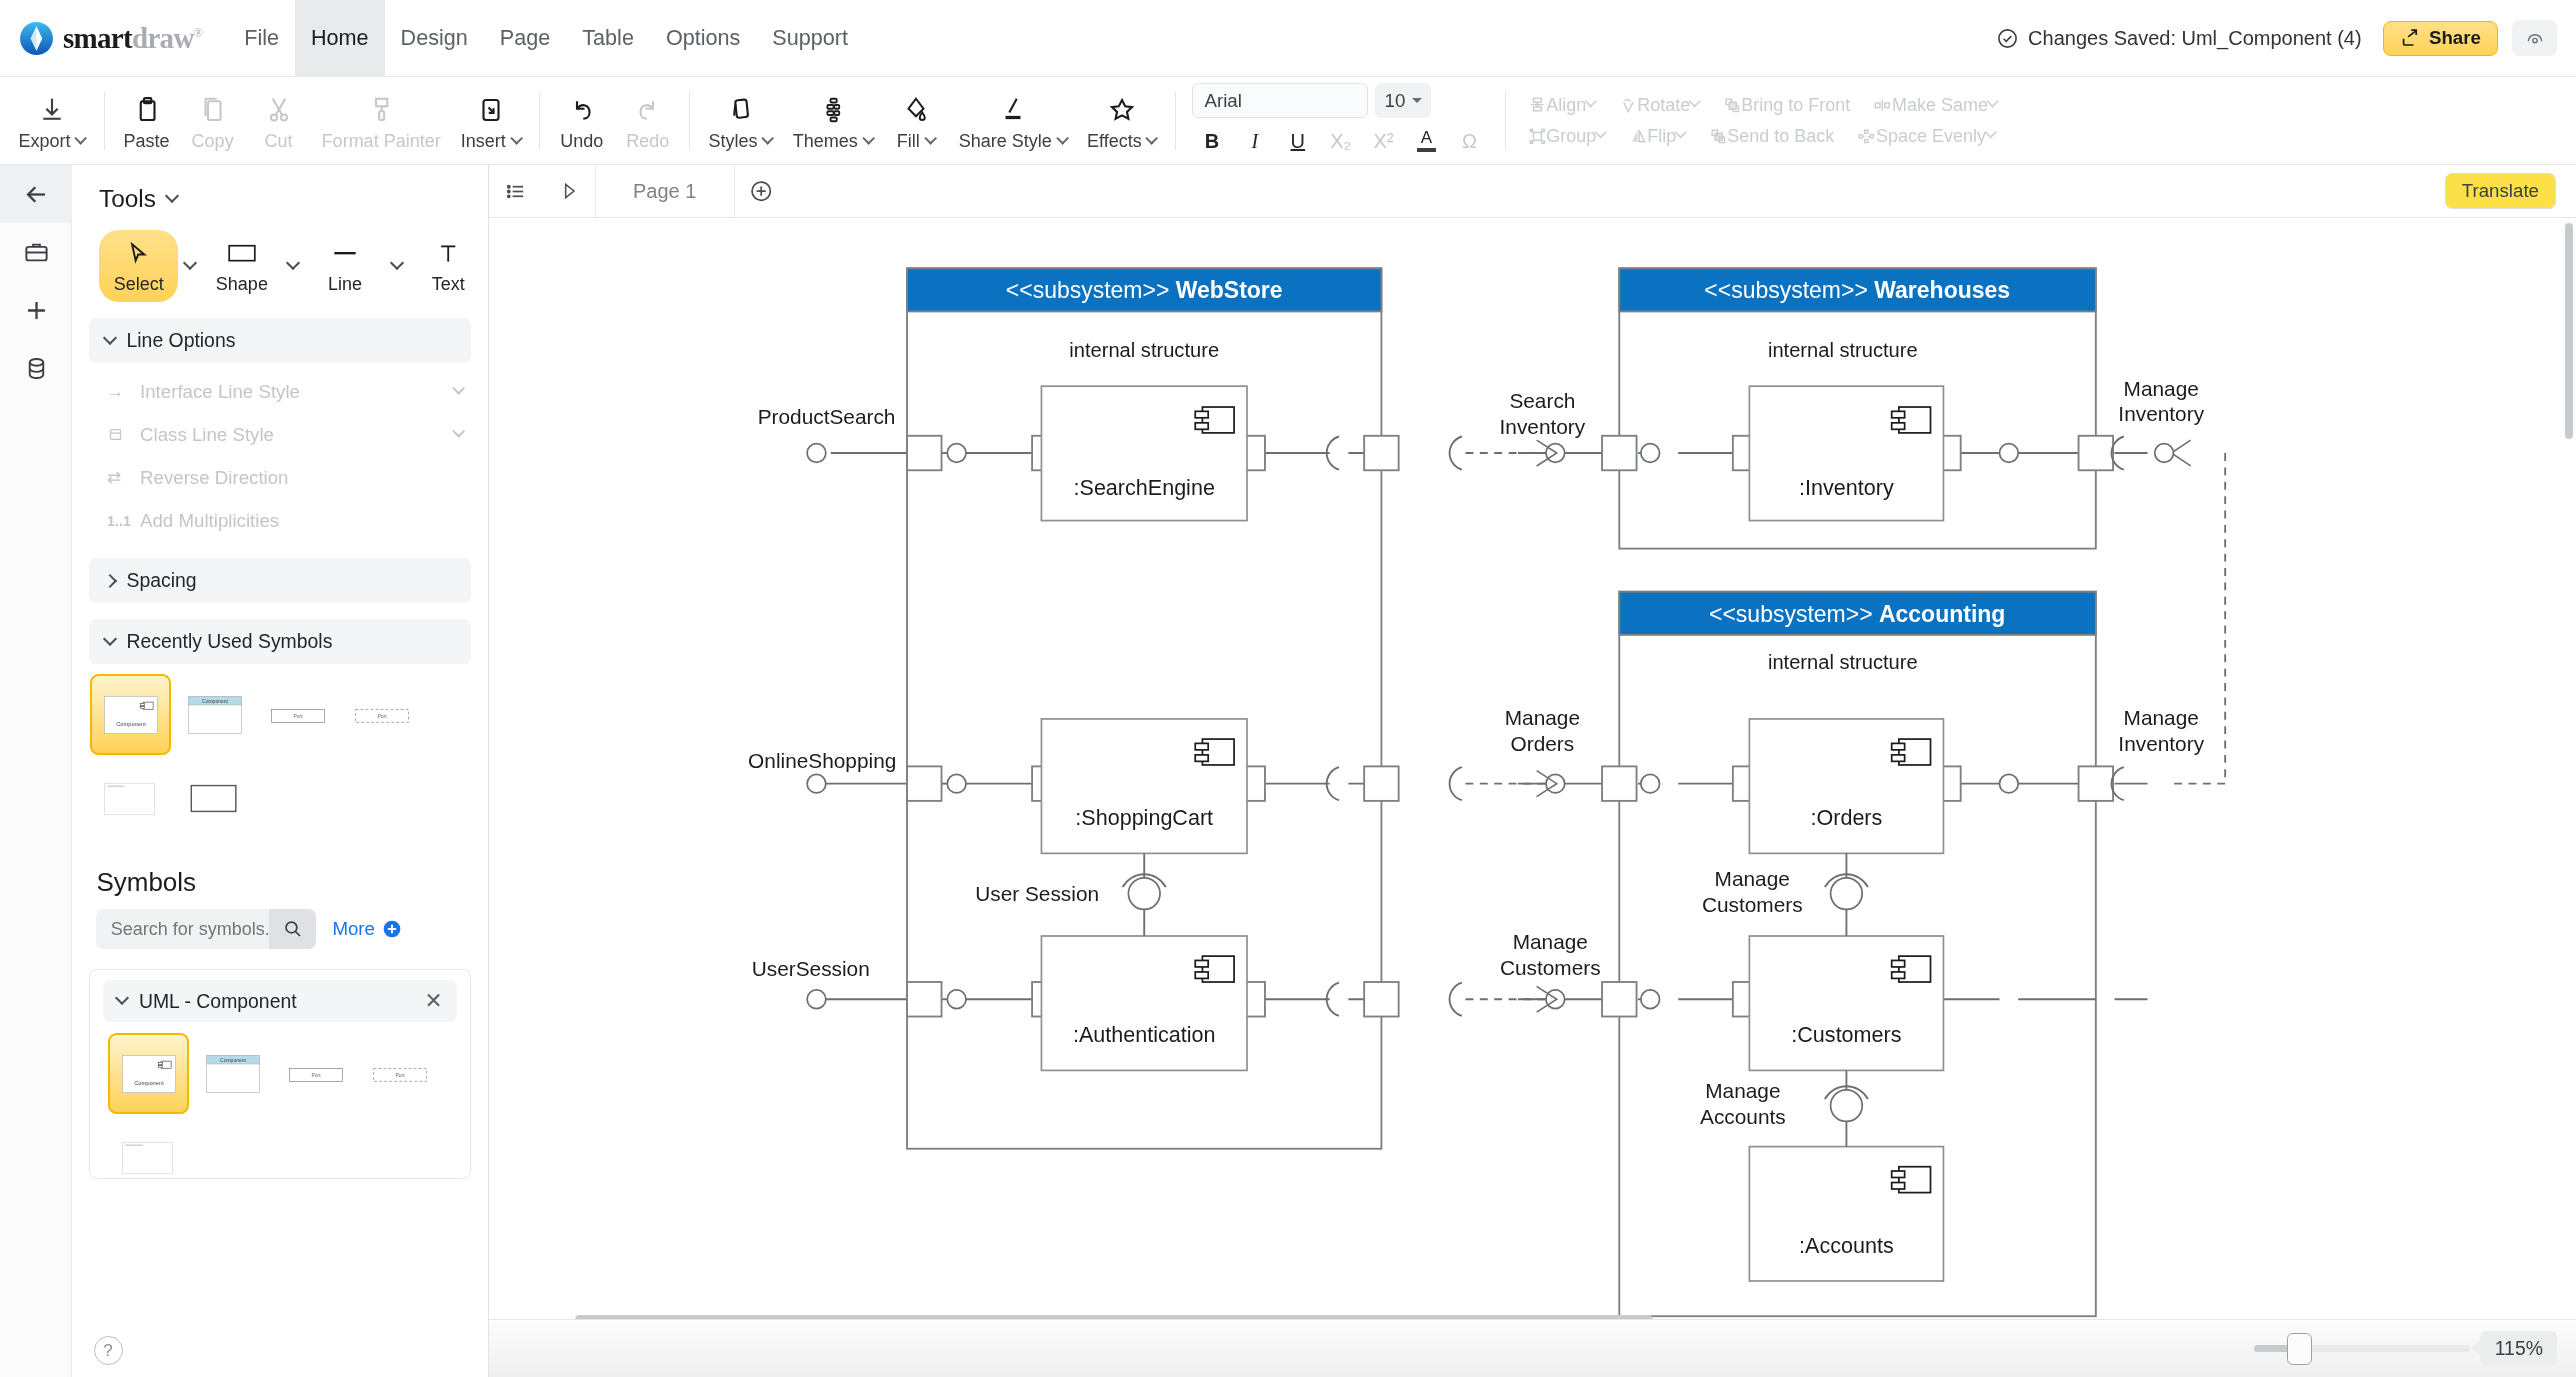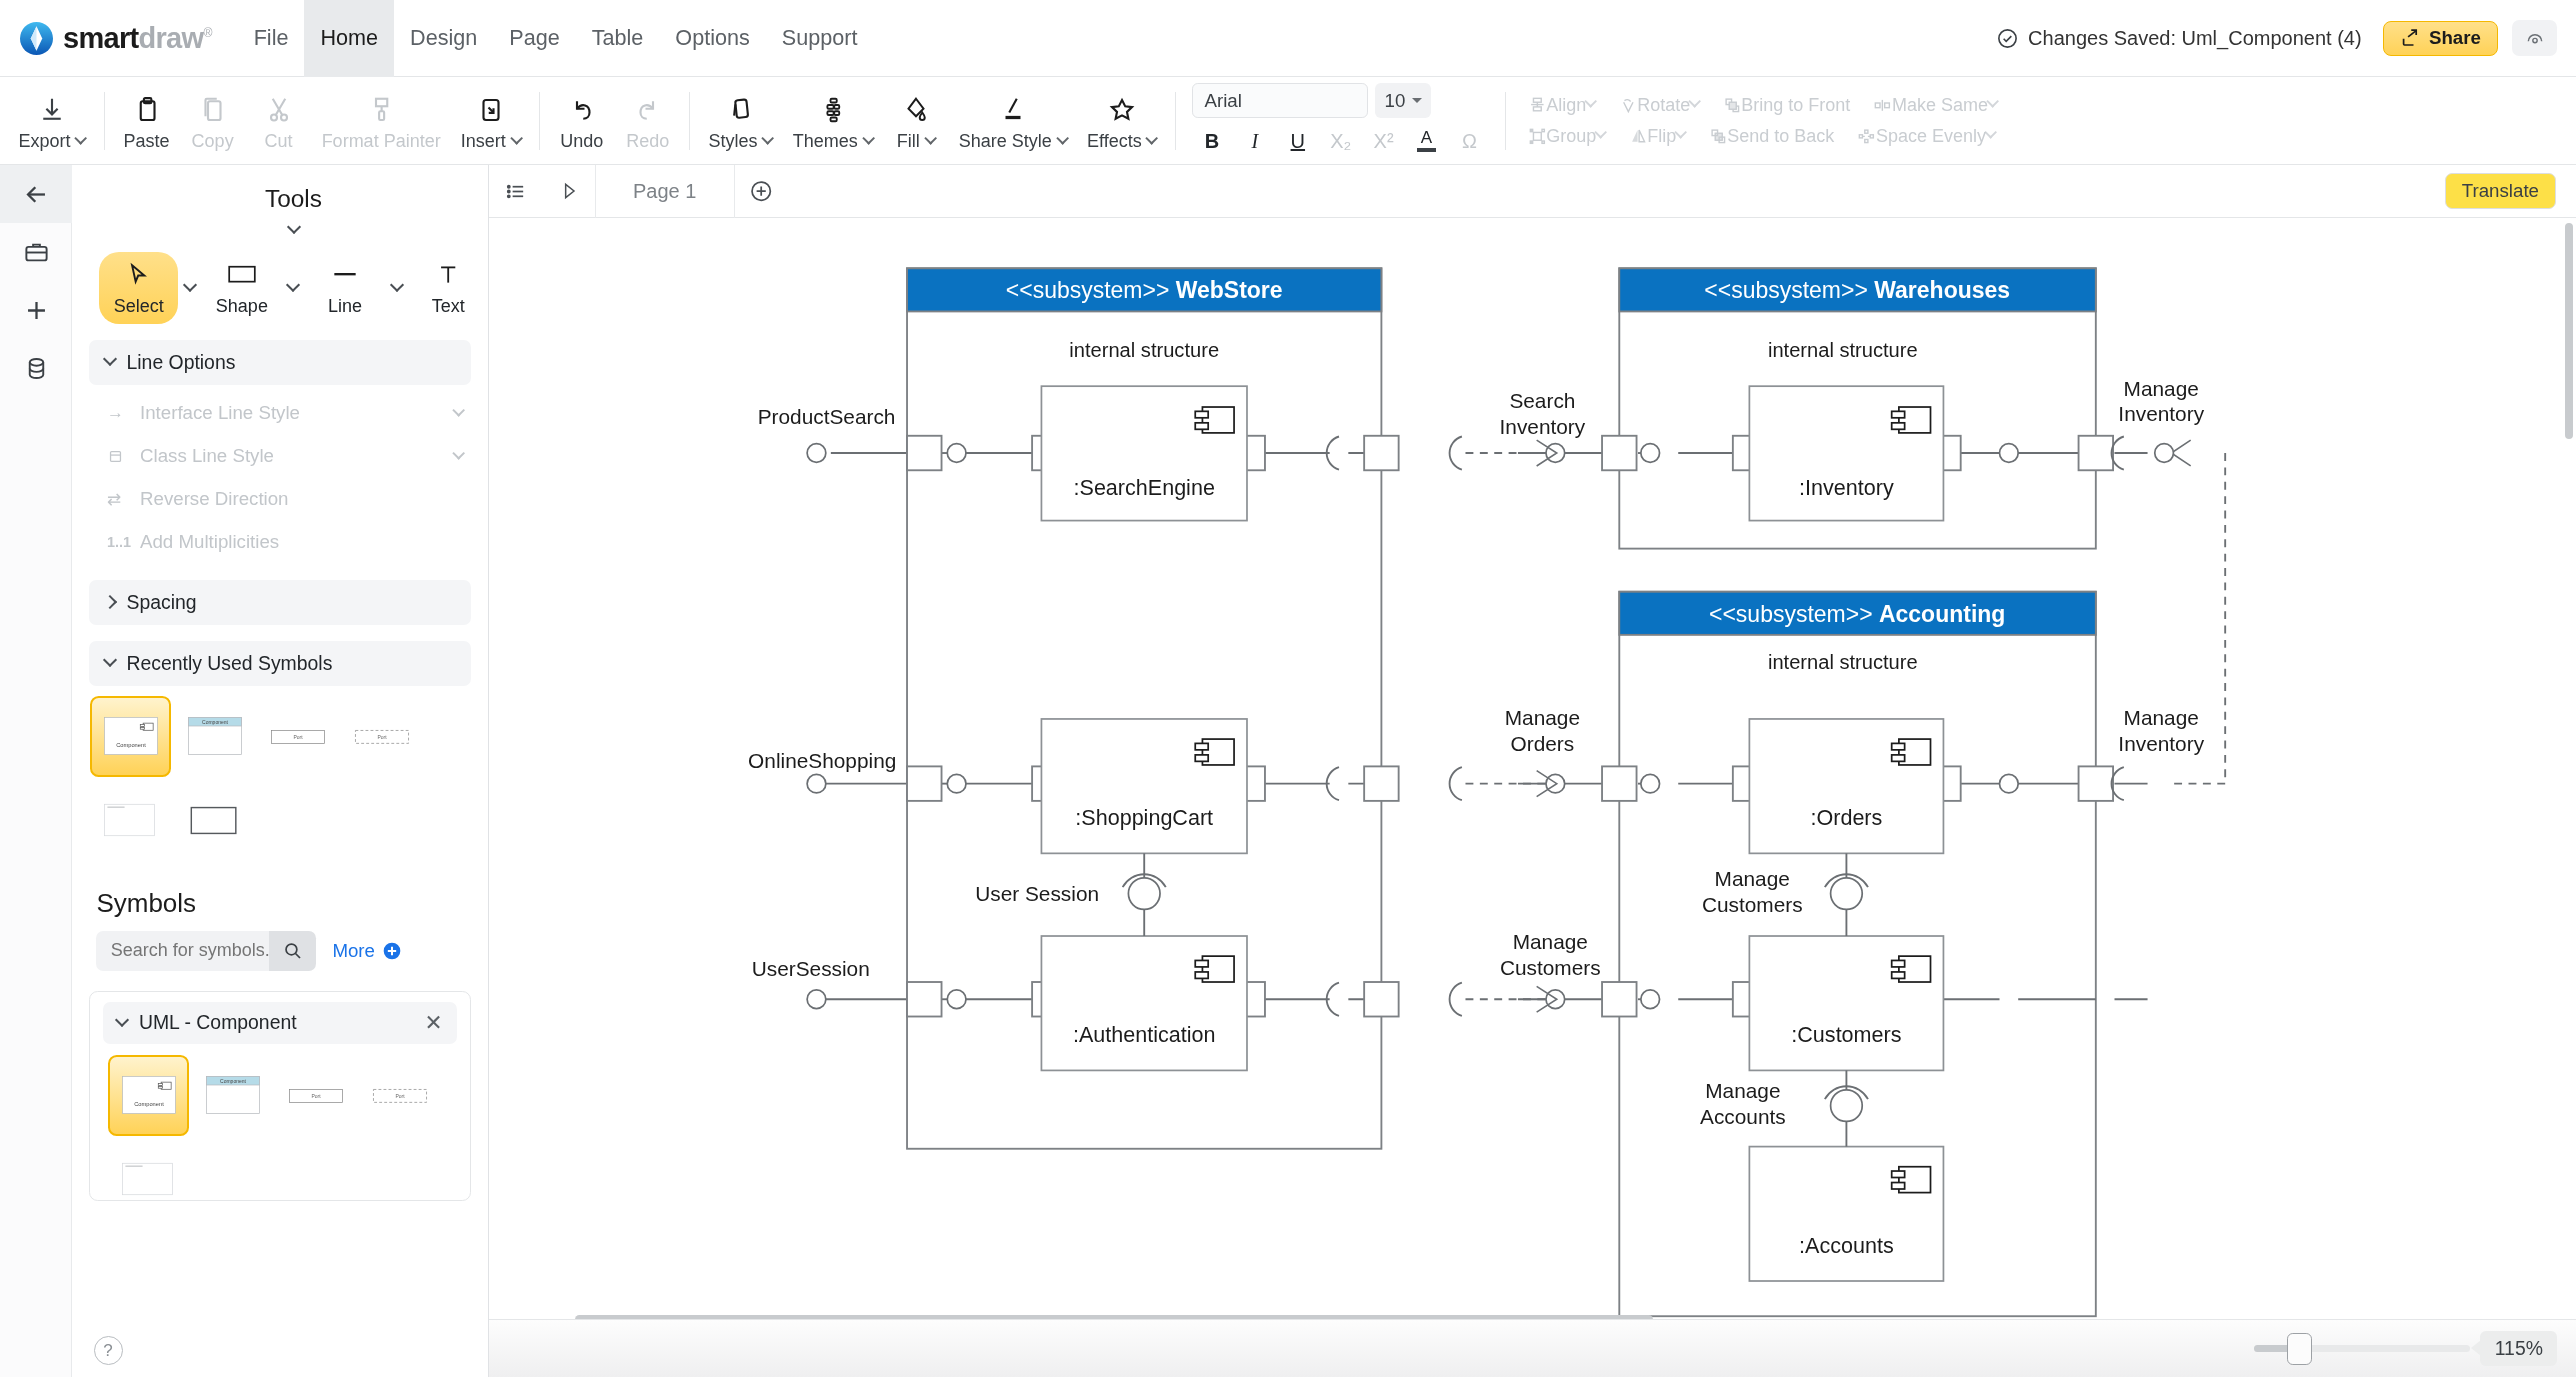--- a/index.html
+++ b/index.html
@@ -10,21 +10,21 @@
     overflow: hidden;
   }
   body { position: relative; }
 
   
   #menubar {
     position: absolute; top: 0; left: 0; width: 2576px; height: 77px;
     background: #ffffff; border-bottom: 0.7px solid #e4e6e8;
     display: flex; align-items: center;
   }
-  #logo-wrap { display: flex; align-items: flex-start; margin-left: 20px; }
+  #logo-wrap { display: flex; align-items: flex-start; margin-left: 20px; font-family: Liberation Serif, serif; }
   #logo-mark { width: 33px; height: 33px; margin-right: 10px; }
   #logo-text { font-size: 29px; font-weight: bold; letter-spacing: -0.7px; }
   #logo-text .smart { color: #1c1c1c; }
   #logo-text .draw { color: #a9adb2; }
   #logo-text .tm { font-size: 12.2px; vertical-align: super; color: #a9adb2; font-weight: normal;}
 
   .menu-item {
     font-size: 21.6px; color: #5c6166; padding: 0 16px; height: 77px;
     display: flex; align-items: center; cursor: pointer;
   }
@@ -105,21 +105,21 @@
   }
   .rail-btn.sel { background: #eef0f2; }
 
   
   #panel {
     position: absolute; top: 165px; left: 72px; width: 417px; height: 1213px;
     background: #ffffff; border-right: 0.7px solid #e0e2e5; overflow: hidden;
   }
   #tools-hdr {
     display: flex; align-items: center; gap: 11.5px;
-    font-size: 24.4px; color: #1c1c1c; padding: 20px 0 7.2px 27px; flex-direction: column;
+    font-size: 24.4px; color: #1c1c1c; padding: 20px 0 7.2px 27px;
   }
   #tool-btns { display: flex; align-items: flex-end; padding: 10px 0 0 27px; gap: 0; }
   .tool {
     display: flex; flex-direction: column; align-items: center; justify-content: center;
     width: 81px; height: 72px; border-radius: 20px; cursor: pointer; color: #22262a;
   }
   .tool.active { background: linear-gradient(#ffe08a,#ffd257); }
   .tool .ticon { height: 32px; display:flex; align-items:center; }
   .tool .tlbl { font-size: 18px; margin-top: 5px; }
   .tool-caret { width: 24.4px; height: 72px; display:flex; align-items:center; justify-content:center; cursor:pointer; color:#5c6166;}

